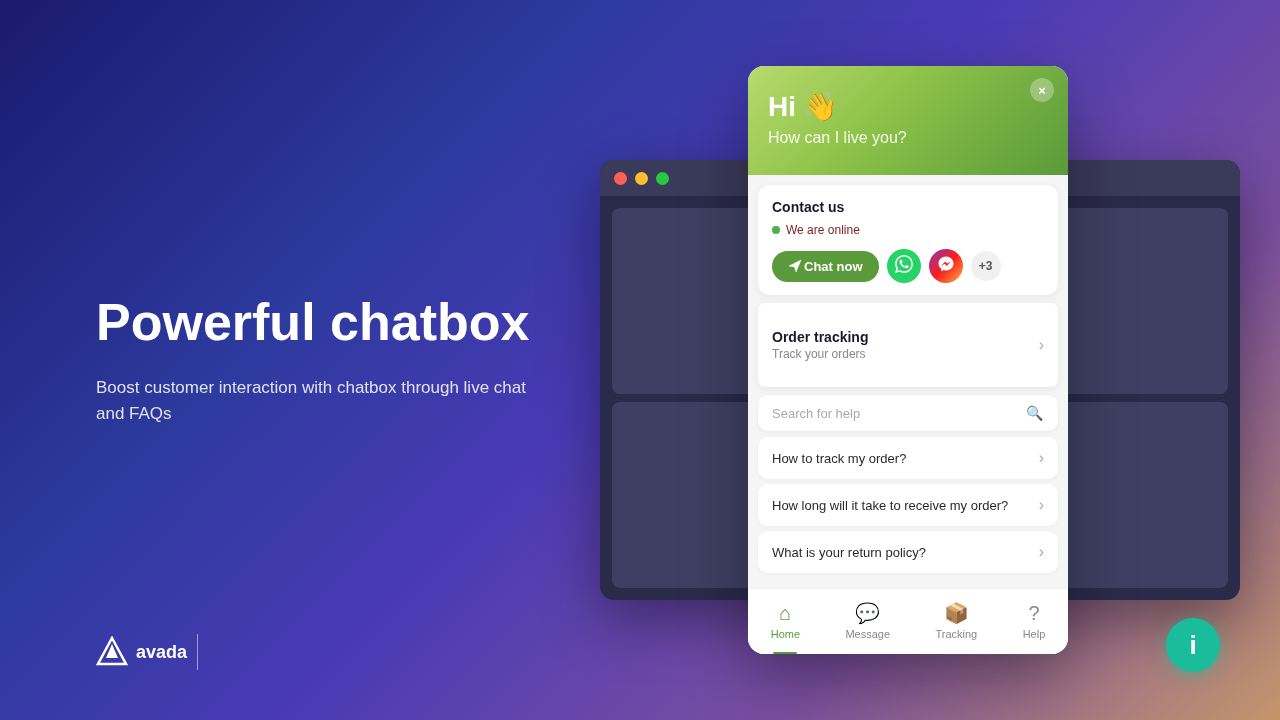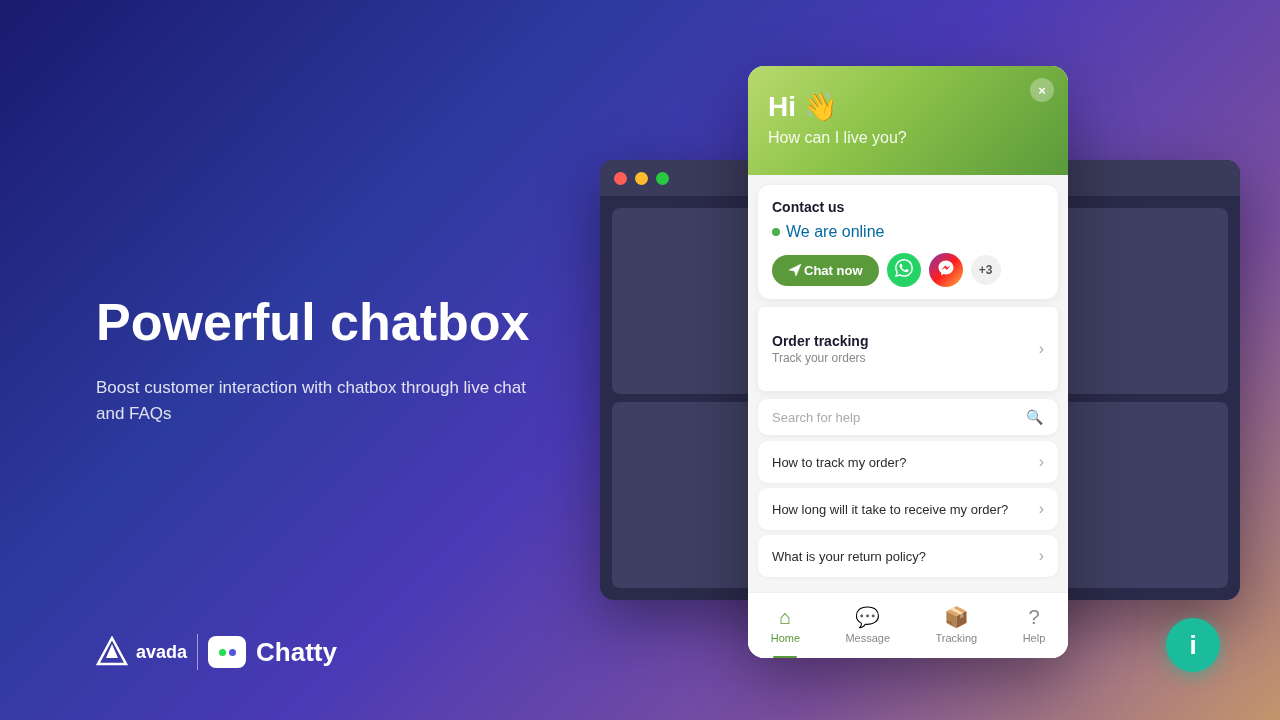--- a/index.html
+++ b/index.html
@@ -199,22 +199,22 @@
       margin-bottom: 12px;
     }
     .online-dot {
       width: 8px;
       height: 8px;
       border-radius: 50%;
       background: #4CAF50;
       flex-shrink: 0;
     }
     .online-text {
-      font-size: 16px;
-      color: #0369a1;
+      font-size: 12px;
+      color: #7f1d1d;
     }
     .contact-actions {
       display: flex;
       align-items: center;
       gap: 8px;
     }
     .chat-now-btn {
       background: #5a9a3a;
       color: white;
       border: none;
@@ -399,27 +399,20 @@
 
 <div class="logo-area">
   <div class="avada-logo">
     <svg class="avada-icon" viewBox="0 0 32 32" fill="none">
       <polygon points="16,2 30,28 2,28" fill="none" stroke="white" stroke-width="2.5"></polygon>
       <polygon points="16,8 10,22 22,22" fill="white"></polygon>
     </svg>
     <span>avada</span>
   </div>
   <div class="logo-divider"></div>
-  <div class="chatty-logo">
-    <div class="chatty-icon">
-      <div class="chatty-dot"></div>
-      <div class="chatty-dot d2"></div>
-    </div>
-    <span>Chatty</span>
-  </div>
 </div>
 
 <div class="browser-window">
   <div class="browser-titlebar">
     <div class="browser-dot dot-red"></div>
     <div class="browser-dot dot-yellow"></div>
     <div class="browser-dot dot-green"></div>
   </div>
   <div class="browser-content">
     <div class="browser-tile"></div>

